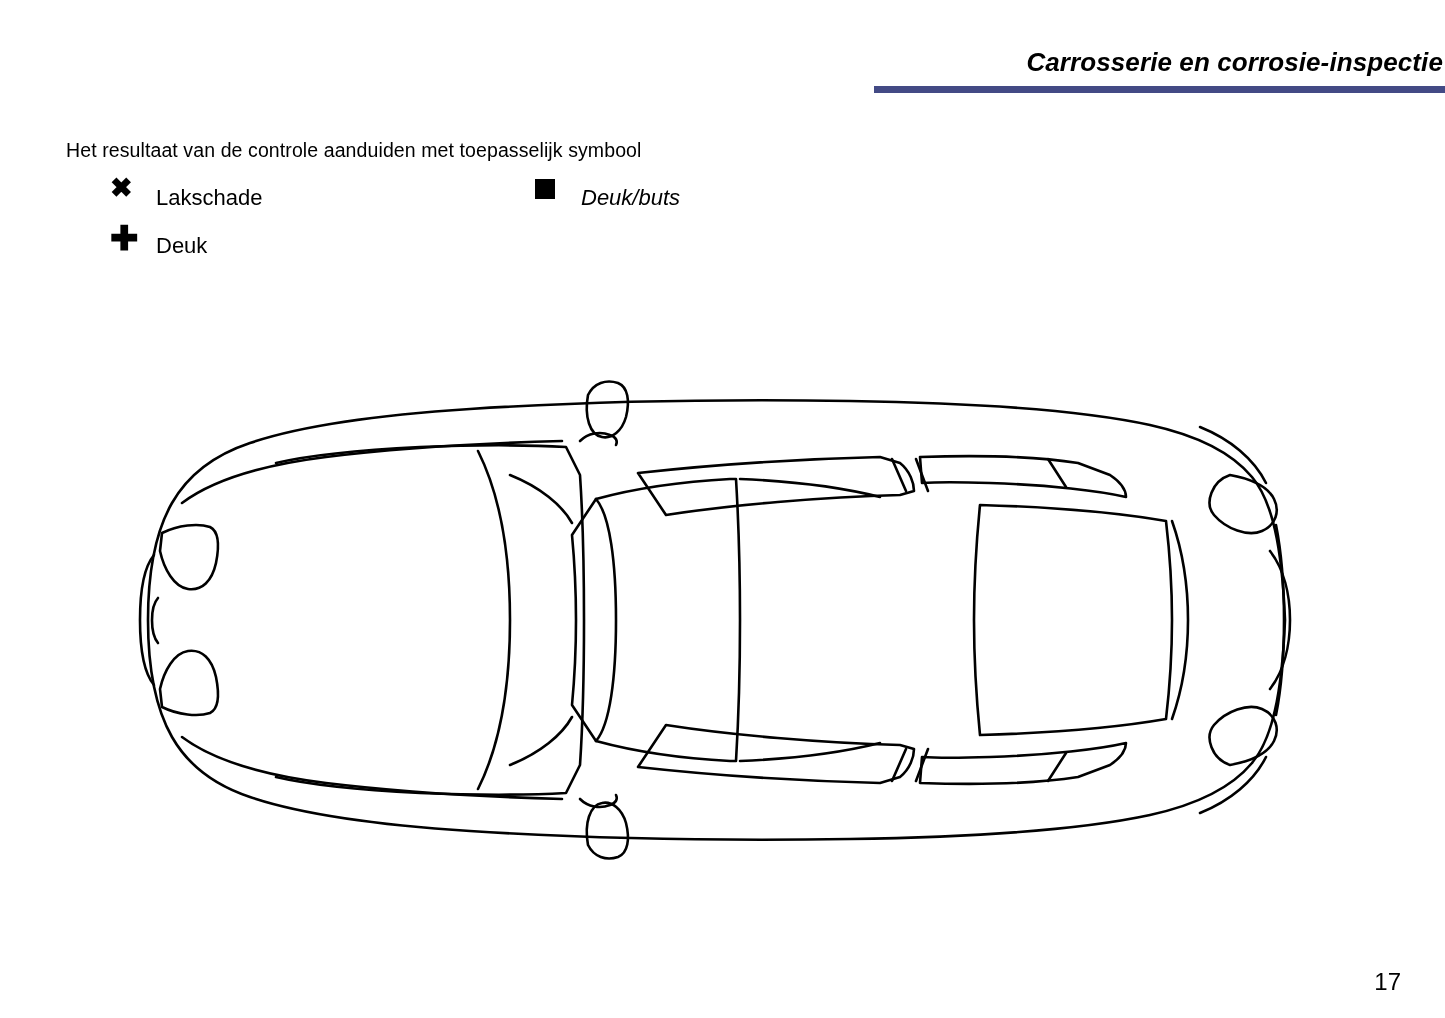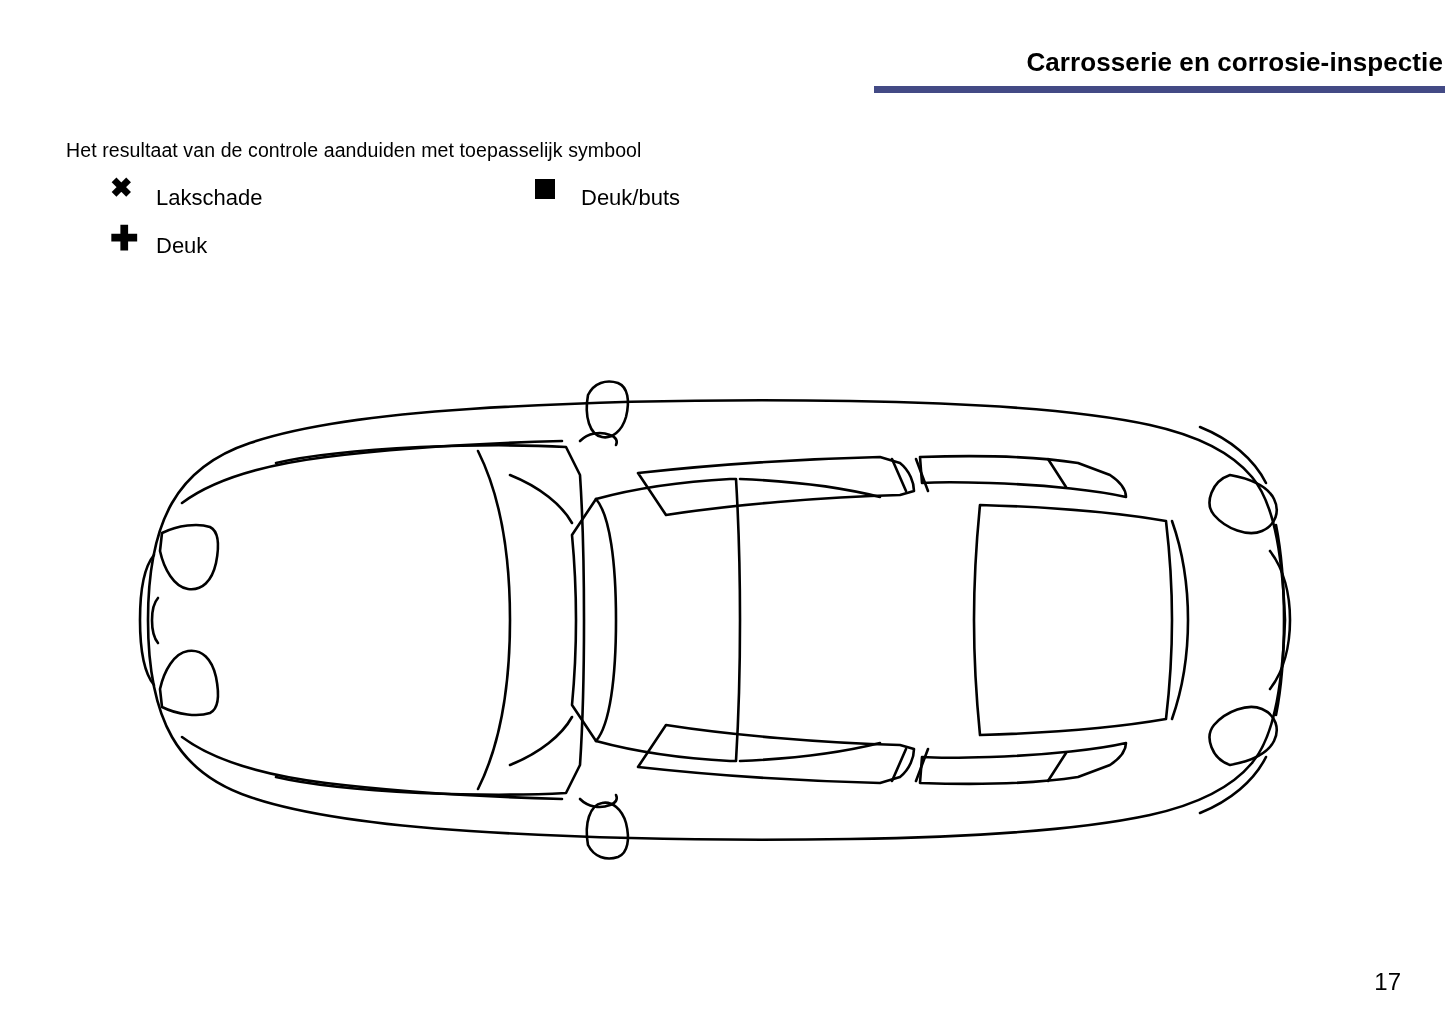--- a/index.html
+++ b/index.html
@@ -24,20 +24,21 @@
     width: 571px;
     text-align: right;
   }
   .page-header .title {
     font-size: 26px;
     font-weight: bold;
     letter-spacing: 0.1px;
     color: #000;
     line-height: 1.1;
     padding-right: 2px;
+    font-style: italic;
   }
   .page-header .rule {
     margin-top: 9px;
     height: 7px;
     background: #434a85;
     width: 100%;
   }
 
   
   .instruction {
@@ -59,21 +60,21 @@
   .legend-row {
     display: flex;
     align-items: flex-start;
     height: 48px;
   }
   .legend-cell {
     display: flex;
     align-items: center;
   }
   .legend-cell.col1 { width: 425px; }
-  .legend-cell.col2 { width: 260px; }
+  .legend-cell.col2 { width: 260px; font-style: italic; }
   .legend-symbol {
     width: 46px;
     display: flex;
     align-items: center;
     justify-content: flex-start;
     flex: none;
   }
   .legend-label {
     font-size: 22px;
     line-height: 1;

